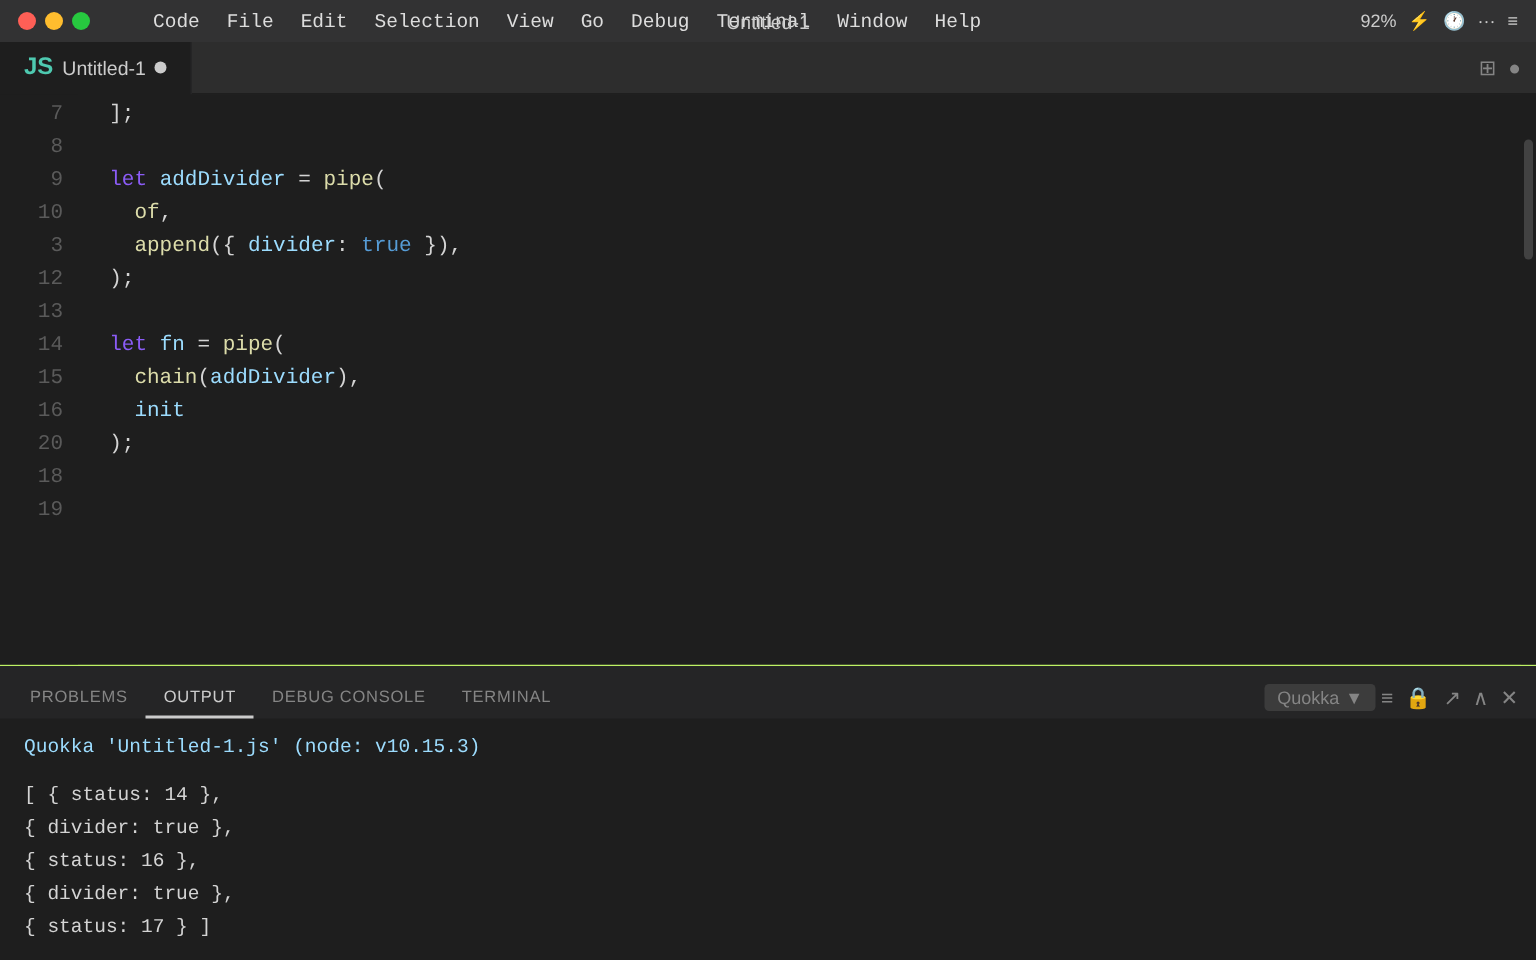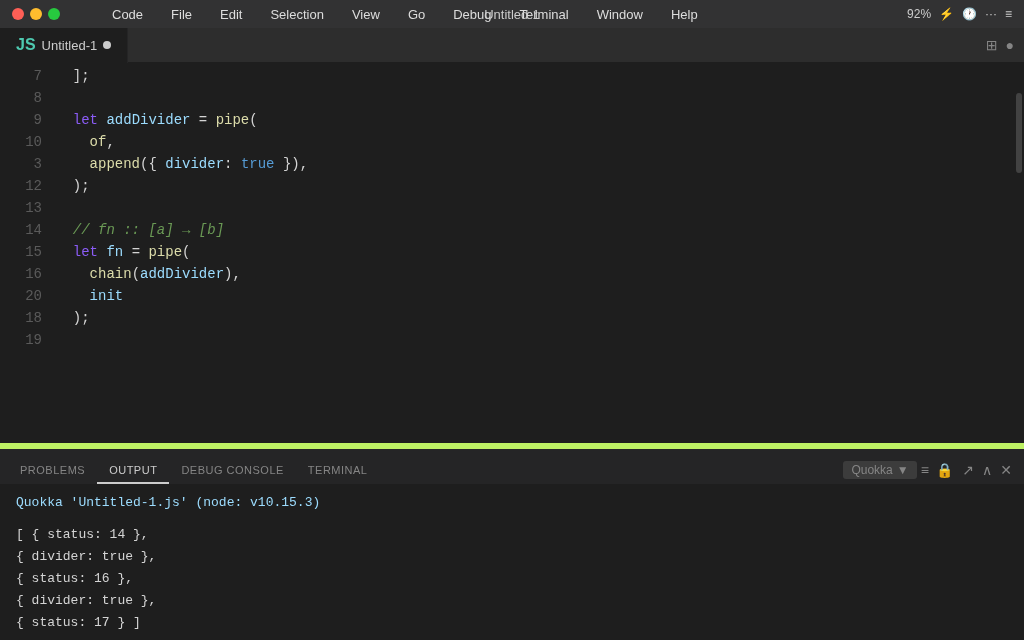--- a/index.html
+++ b/index.html
@@ -35,21 +35,22 @@
     .traffic-light {
       width: 12px;
       height: 12px;
       border-radius: 50%;
     }
     .tl-close { background: #ff5f56; }
     .tl-minimize { background: #ffbd2e; }
     .tl-maximize { background: #27c93f; }
     .menu-items {
       display: flex;
-      gap: 12px;
+      gap: 2px;
+      font-family: Liberation Mono, monospace;
     }
     .menu-item {
       font-size: 13px;
       color: #ddd;
       padding: 2px 8px;
       border-radius: 4px;
       cursor: pointer;
     }
     .titlebar-center {
       font-size: 13px;
@@ -178,21 +179,21 @@
       border-radius: 3px;
       position: absolute;
       right: 2px;
       top: 30px;
     }
 
     
     .panel {
       height: 197px;
       background: #1e1e1e;
-      border-top: 6px solid #bef264;
+      border-top: 1px solid #bef264;
       display: flex;
       flex-direction: column;
     }
     .panel-tabs {
       height: 35px;
       background: #252526;
       display: flex;
       align-items: flex-end;
       padding: 0 8px;
       justify-content: space-between;
@@ -360,23 +361,20 @@
     <div class="code-line">
       <span class="plain">    </span><span class="fn">append</span><span class="punc">({</span><span class="plain"> </span><span class="prop">divider</span><span class="plain">: </span><span class="bool">true</span><span class="plain"> </span><span class="punc">}),</span>
     </div>
 
     <div class="code-line">
       <span class="plain">  </span><span class="punc">);</span>
     </div>
 
     <div class="code-line"></div>
 
-    <div class="code-line">
-      <span class="comment">  // fn :: [a] → [b]</span>
-    </div>
 
     <div class="code-line">
       <span class="kw">  let </span><span class="var">fn</span><span class="plain"> = </span><span class="fn">pipe</span><span class="punc">(</span>
     </div>
 
     <div class="code-line">
       <span class="plain">    </span><span class="fn">chain</span><span class="punc">(</span><span class="var">addDivider</span><span class="punc">),</span>
     </div>
 
     <div class="code-line">

